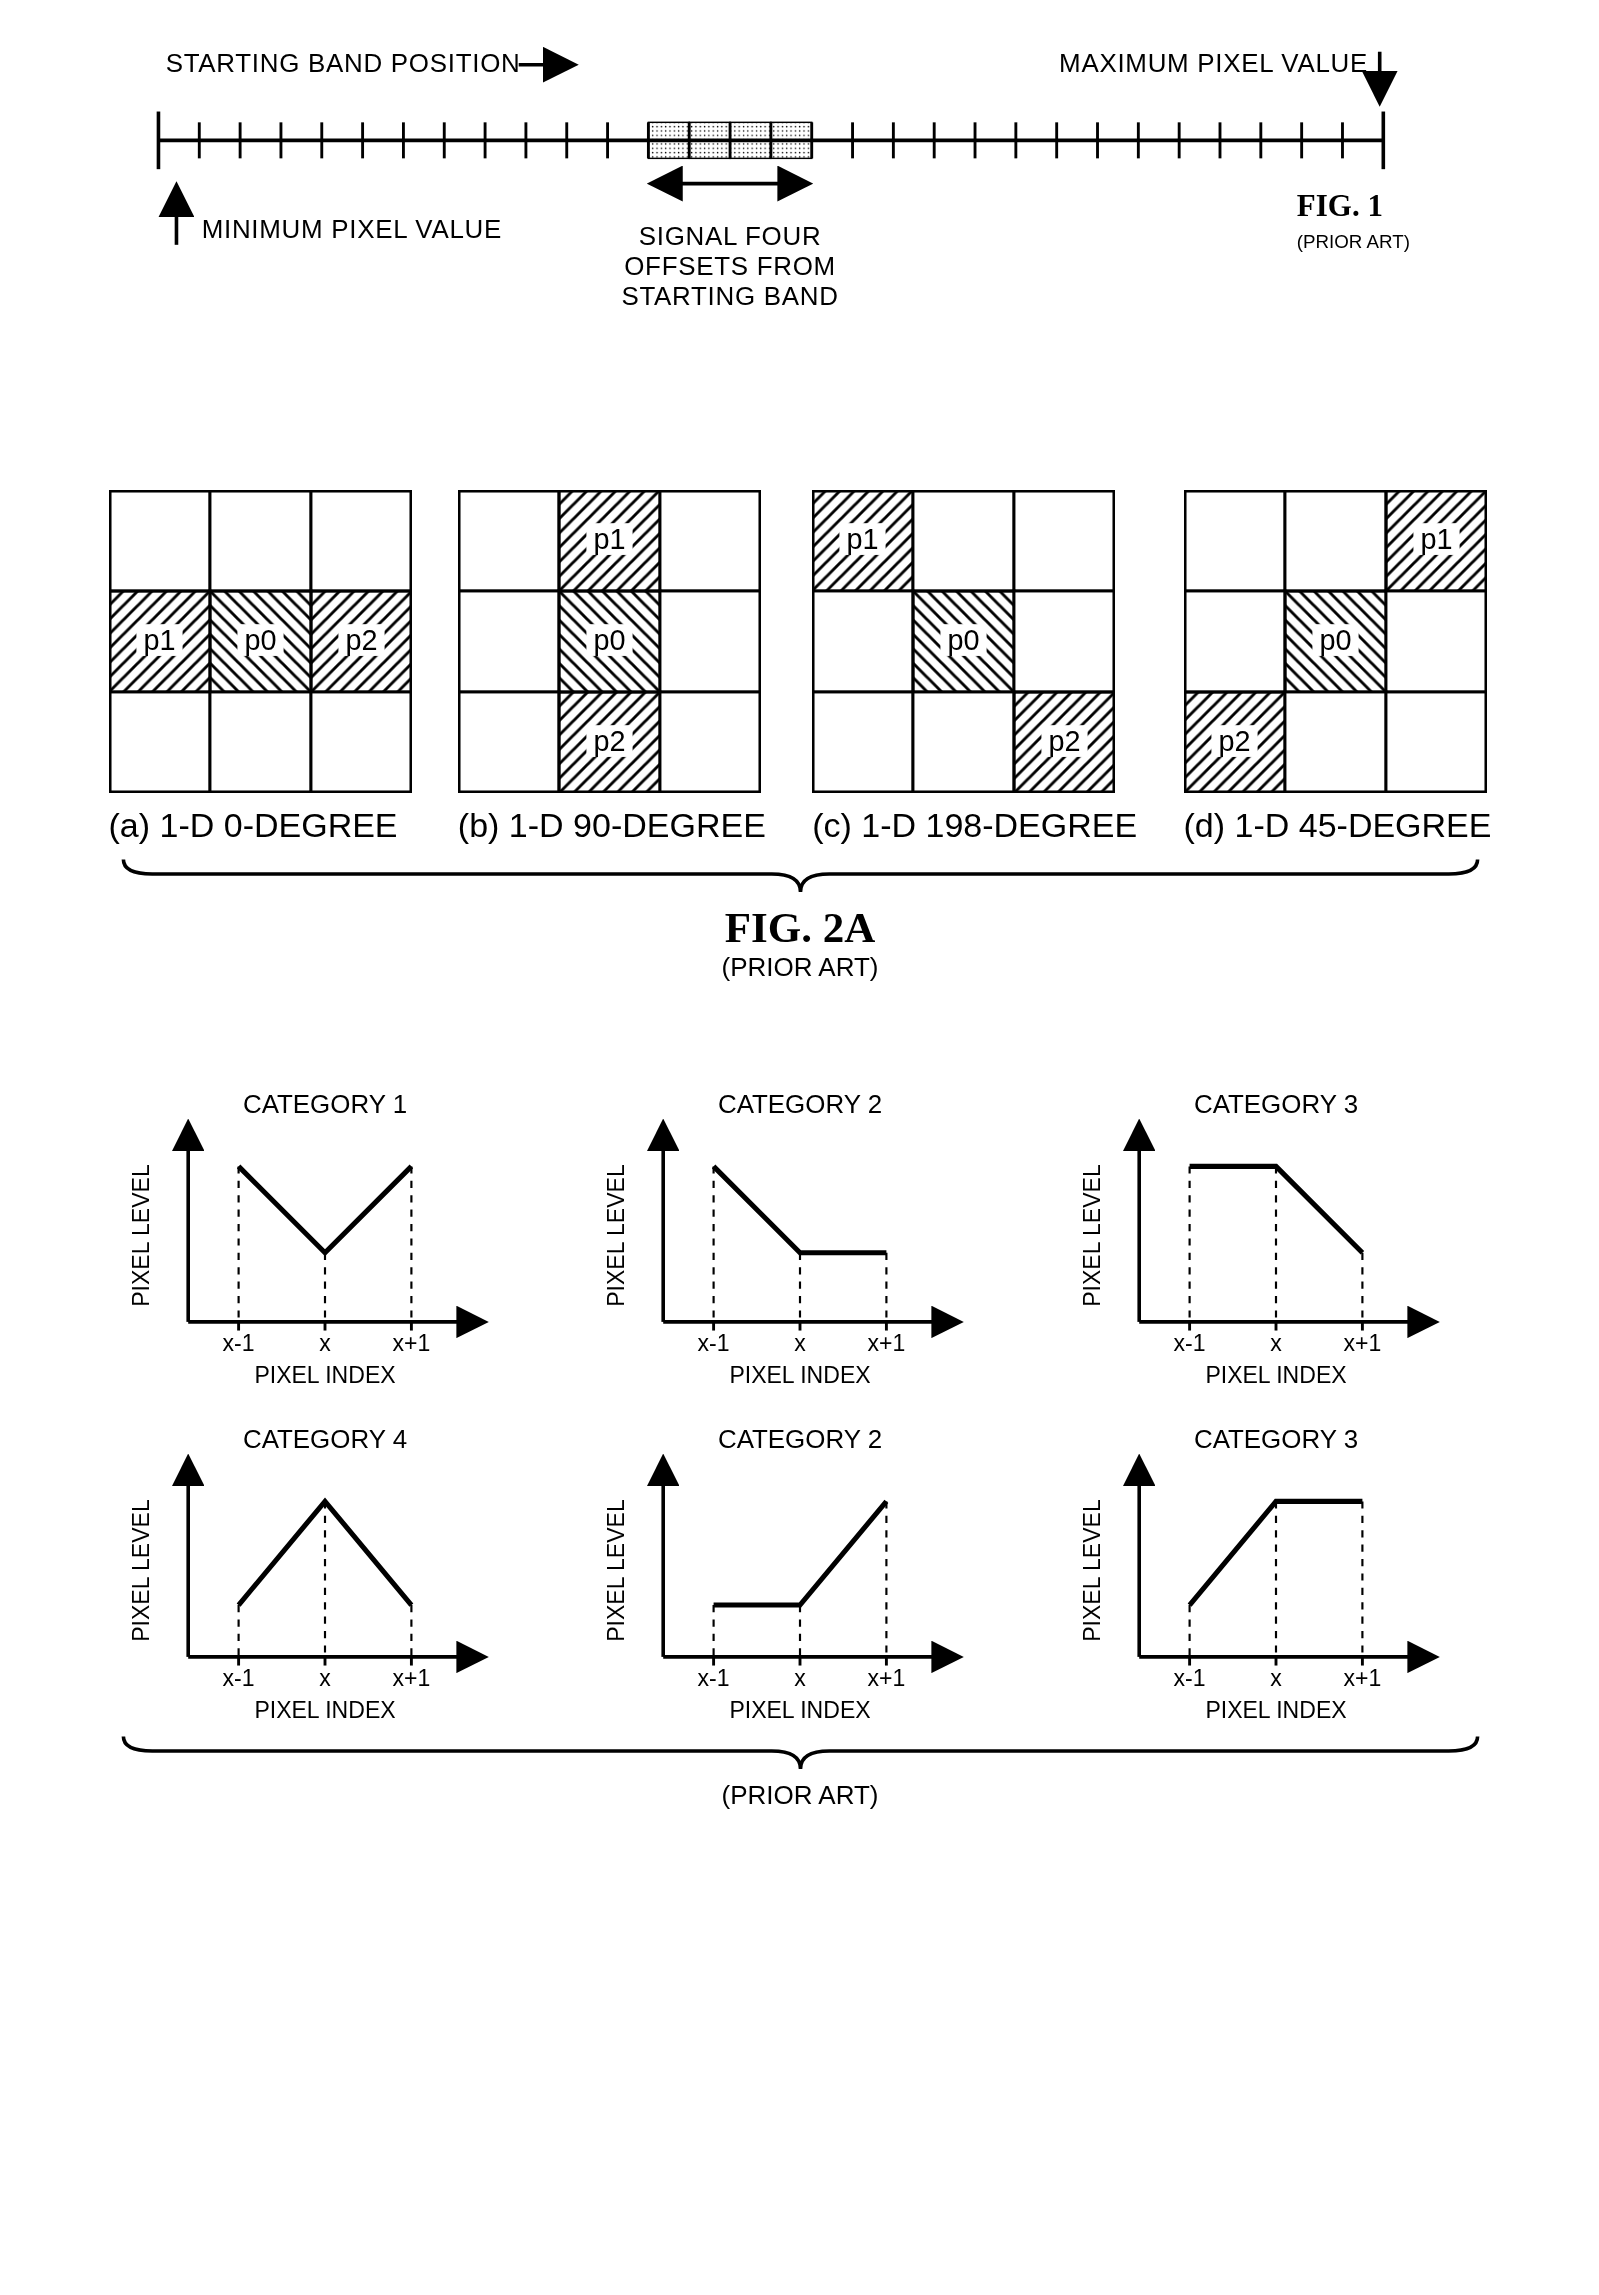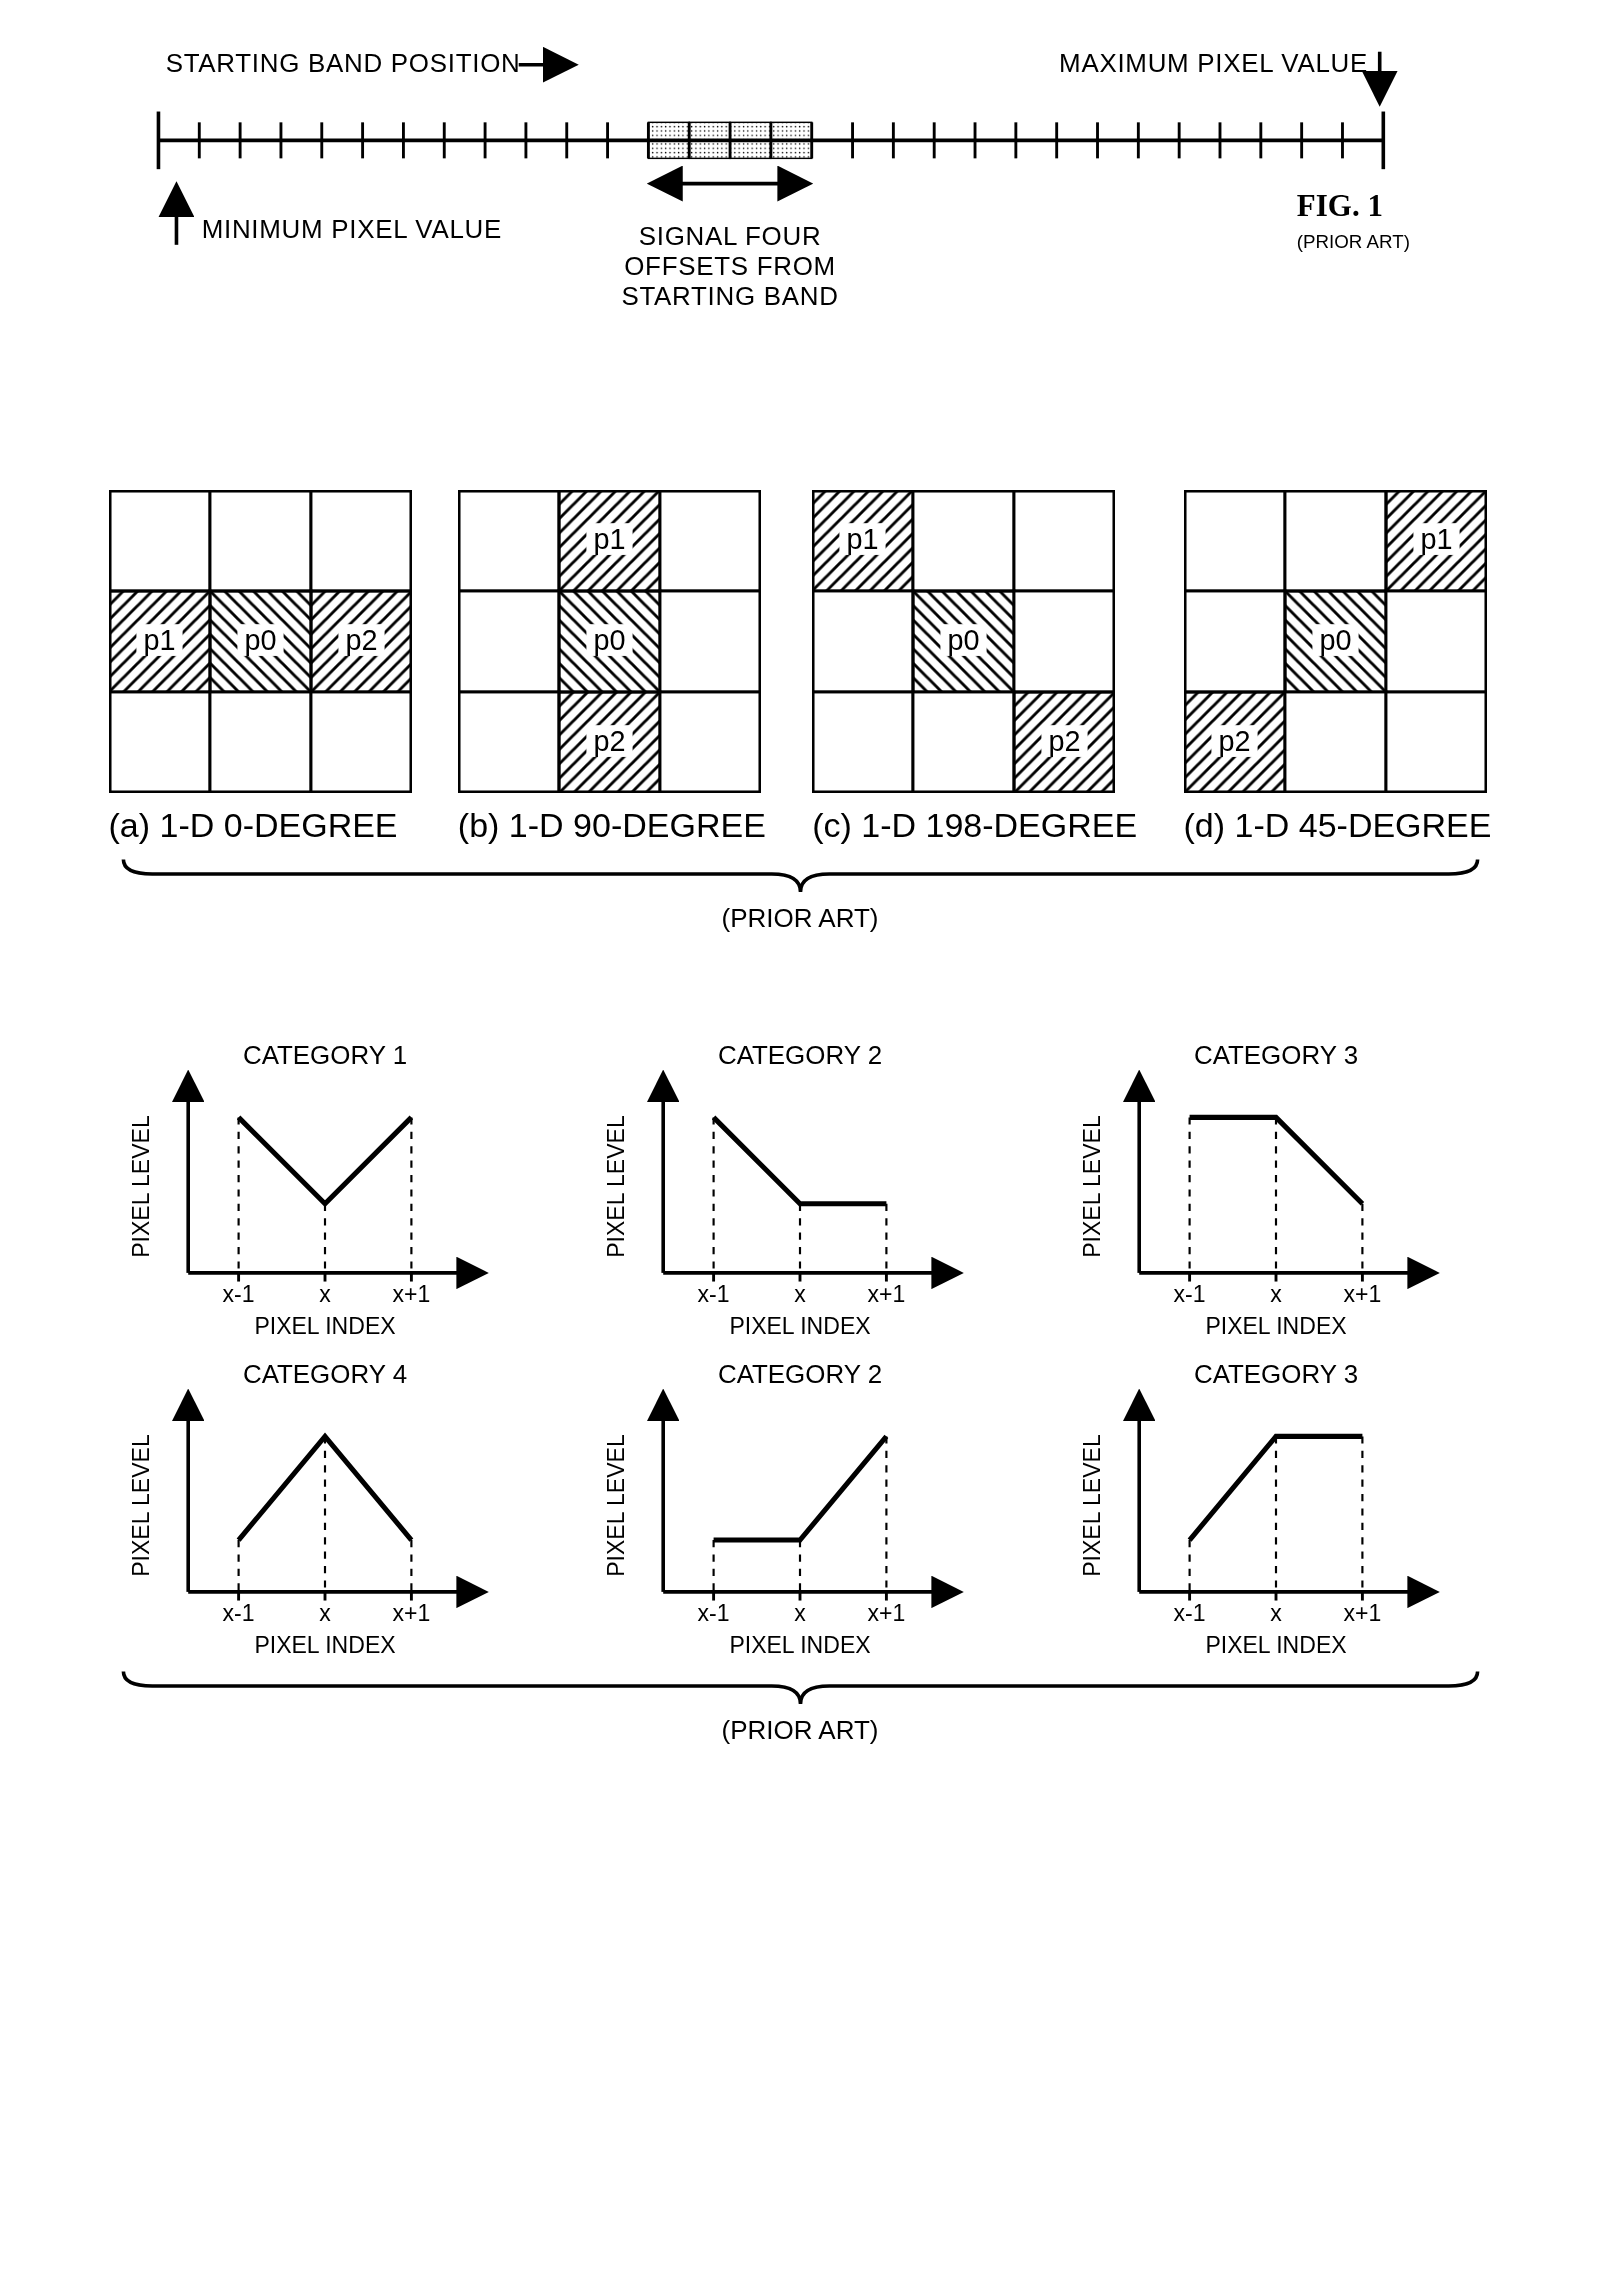--- a/index.html
+++ b/index.html
@@ -207,20 +207,21 @@
           <rect x="280" y="280" width="140" height="140" stroke="#000" stroke-width="4" fill="#fff"></rect>
           <rect x="0" y="0" width="420" height="420" fill="none" stroke="#000" stroke-width="7"></rect>
         </svg>
         <div class="cap">(d) 1-D 45-DEGREE</div>
       </div>
     </div>
   <svg width="1383" height="58" style="margin:0 auto;" viewBox="0 0 1920 80">
     <path d="M20,20 Q20,40 60,40 L920,40 Q960,40 960,65 Q960,40 1000,40 L1860,40 Q1900,40 1900,20" fill="none" stroke="#000" stroke-width="5"></path>
   </svg>
   <div style="text-align:center;">
+    <div class="fig-title">FIG. 2A</div>
     <div class="prior-art">(PRIOR ART)</div>
   </div>
 </div>
 
 <div class="fig">
   <div id="cats-row1" class="row" style="width:1383px;margin:4px auto;">
       <div class="subfig">
         <svg width="432" height="303" viewBox="0 0 600 420">
           <defs>
             <marker id="ar" viewBox="0 0 12 12" refX="10" refY="6" markerWidth="9" markerHeight="9" orient="auto-start-reverse">
@@ -286,21 +287,21 @@
           <line x1="300" x2="300" y1="114" y2="330" stroke="#000" stroke-width="3" stroke-dasharray="10 10"></line>
           <line x1="300" x2="300" y1="330" y2="342" stroke="#000" stroke-width="4"></line>
           <text x="300" y="370" text-anchor="middle" font-size="32">x</text>
           <line x1="420" x2="420" y1="234" y2="330" stroke="#000" stroke-width="3" stroke-dasharray="10 10"></line>
           <line x1="420" x2="420" y1="330" y2="342" stroke="#000" stroke-width="4"></line>
           <text x="420" y="370" text-anchor="middle" font-size="32">x+1</text>
           <text x="300" y="415" text-anchor="middle" font-size="32">PIXEL INDEX</text>
         </svg>
       </div>
     </div>
-  <div id="cats-row2" class="row" style="width:1383px;margin:16px auto 0;">
+  <div id="cats-row2" class="row" style="width:1383px;margin:32px auto 0;">
       <div class="subfig">
         <svg width="432" height="303" viewBox="0 0 600 420">
           <defs>
             <marker id="ar" viewBox="0 0 12 12" refX="10" refY="6" markerWidth="9" markerHeight="9" orient="auto-start-reverse">
               <path d="M0,0 L12,6 L0,12 z" fill="#000"></path>
             </marker>
           </defs>
           <text x="300" y="40" text-anchor="middle" font-size="36">CATEGORY 4</text>
           <line x1="110" x2="110" y1="330" y2="55" stroke="#000" stroke-width="5" marker-end="url(#ar)"></line>
           <line x1="110" x2="520" y1="330" y2="330" stroke="#000" stroke-width="5" marker-end="url(#ar)"></line>

